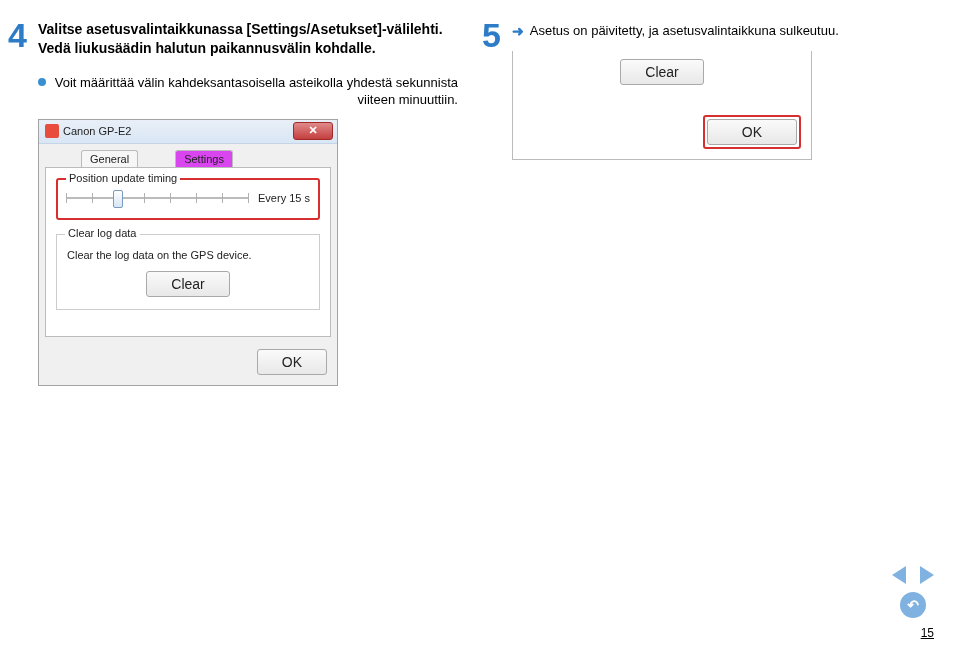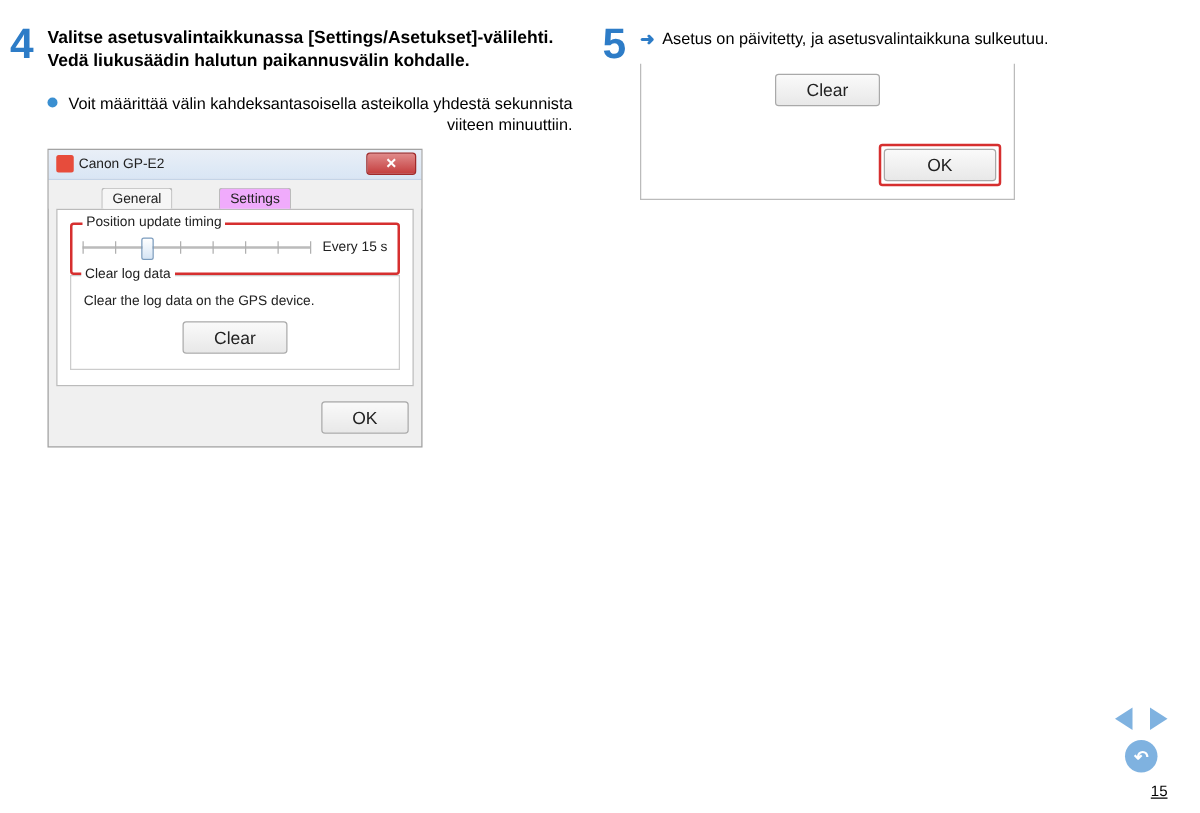--- a/index.html
+++ b/index.html
@@ -92,30 +92,31 @@
   }
   .tabbar {
     display:flex; padding: 6px 6px 0 6px; gap:1px;
     background:#f0f0f0;
   }
   .tab {
     border:1px solid #bbb; border-bottom:none;
     border-radius:3px 3px 0 0;
     padding:2px 8px; font-size:11px; background:#f6f6f6;margin-left:36px;
   }
-  .tab.active { background:#f0abfc; }
+  .tab.active { background:#d946ef; }
   .tab-panel {
     margin:0 6px 6px 6px;
     border:1px solid #bbb;
     background:#fff;
     padding:10px 10px 12px 10px;
   }
   .group {
     border:1px solid #ccc;
     padding:10px 8px 12px 8px;
+    margin-bottom:14px;
     position:relative;
   }
   .group.hl { border:2px solid #d62f2f; border-radius:3px; padding:8px 8px 10px 8px; }
   .group .legend {
     position:absolute; top:-8px; left:8px; background:#fff; padding:0 3px;
     font-size:11px;
   }
   .slider-wrap { display:flex; align-items:center; gap:10px;text-align:center; }
   .slider {
     flex:1; height:20px; position:relative;

